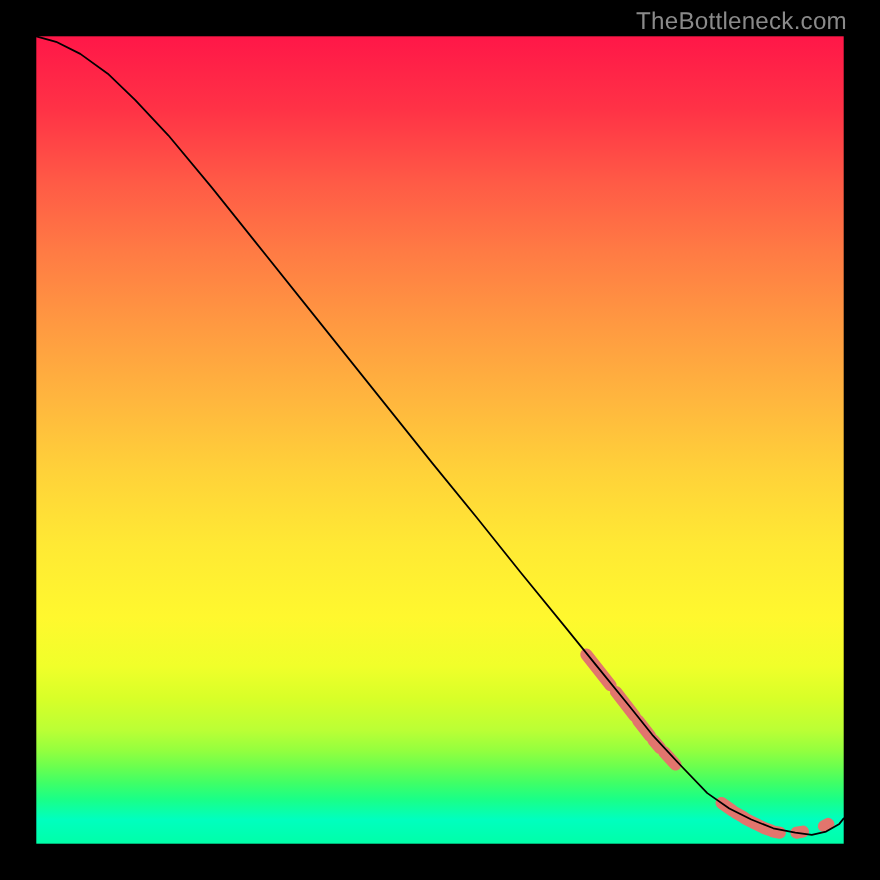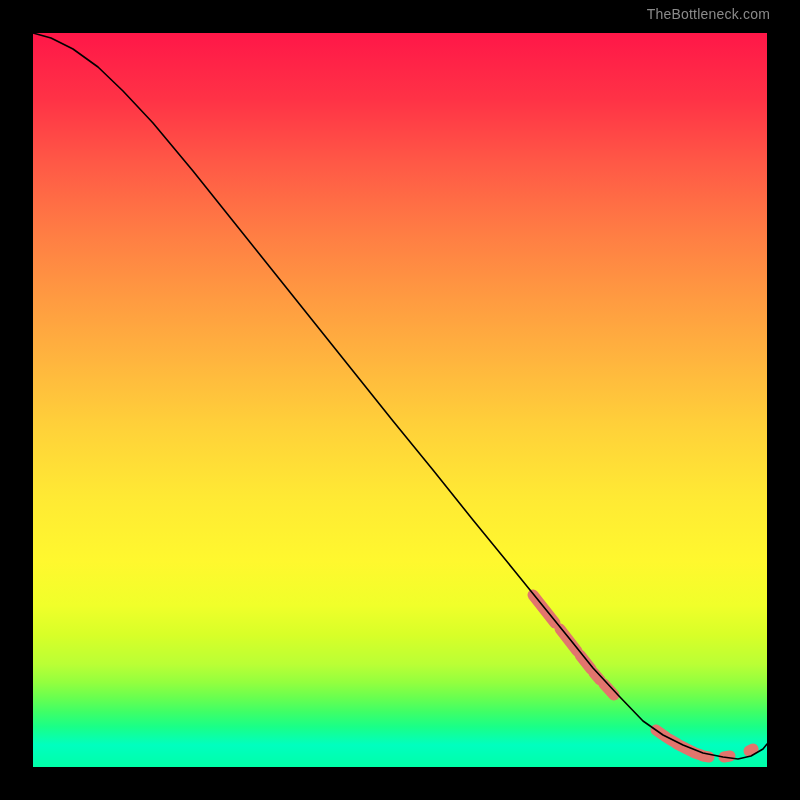--- a/index.html
+++ b/index.html
@@ -42,21 +42,21 @@
       #1aff87 94.5%,
       #00ffbf 97%,
       #00ffa8 100%
     );
   }
   .attrib {
     position: absolute;
     top: 6px;
     right: 30px;
     color: #8a8a8a;
-    font-size: 14px;
+    font-size: 22px;
     font-weight: 500;
     letter-spacing: 0.2px;
   }
   svg.overlay {
     position: absolute;
     left: 33px;
     top: 33px;
     width: 734px;
     height: 734px;
     overflow: visible;

